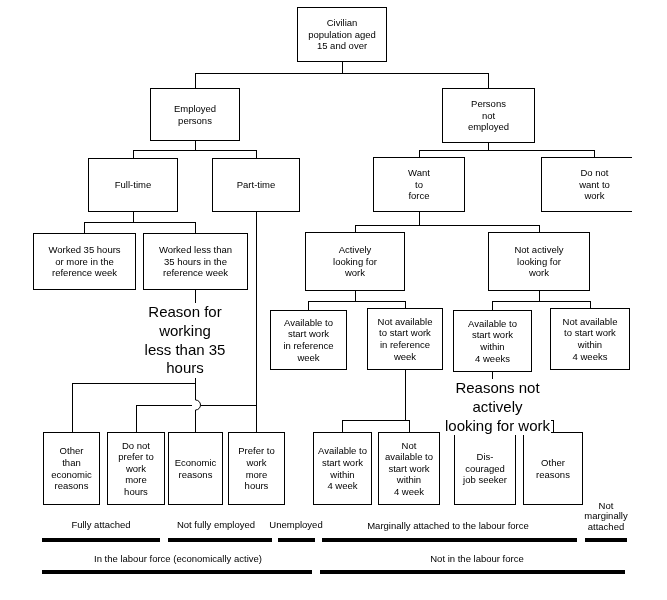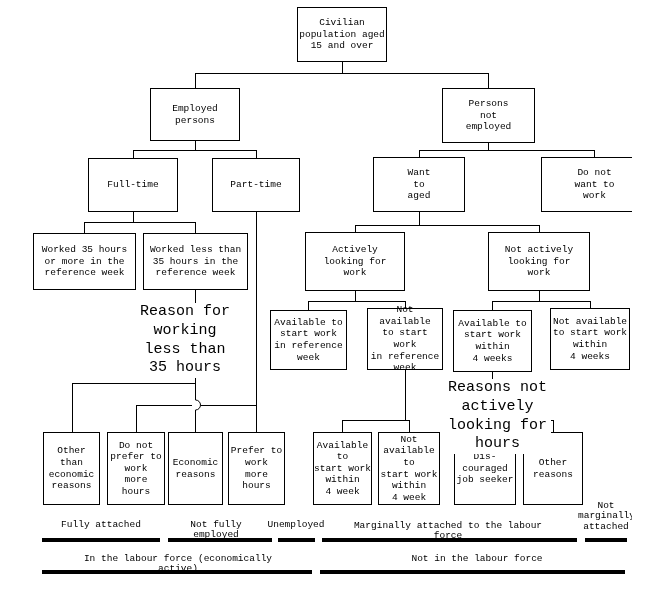--- a/index.html
+++ b/index.html
@@ -1,20 +1,20 @@
 <!DOCTYPE html>
 <html><head>
 <meta charset="utf-8">
 <style>
   html,body{margin:0;padding:0;background:#ffffff;}
   #canvas{
     position:relative;
     width:632px;height:600px;
     background:#ffffff;
-    font-family:Liberation Mono, monospace;
+    font-family:Liberation Sans, sans-serif;
     color:#000000;
     overflow:hidden;
   }
   #wires{position:absolute;left:0;top:0;}
   .node{
     position:absolute;
     box-sizing:border-box;
     border:1px solid #000000;
     background:#ffffff;
     display:flex;align-items:center;justify-content:center;
@@ -85,21 +85,21 @@
 15 and over</div>
   <div class="node" style="left:150px;top:88px;width:90px;height:53px">Employed
 persons</div>
   <div class="node" style="left:442px;top:88px;width:93px;height:55px">Persons
 not
 employed</div>
   <div class="node" style="left:88px;top:158px;width:90px;height:54px">Full-time</div>
   <div class="node" style="left:212px;top:158px;width:88px;height:54px">Part-time</div>
   <div class="node" style="left:373px;top:157px;width:92px;height:55px">Want
 to
-aged</div>
+force</div>
   <div class="node" style="left:541px;top:157px;width:107px;height:55px">Do not
 want to
 work</div>
   <div class="node" style="left:33px;top:233px;width:103px;height:57px">Worked 35 hours
 or more in the
 reference week</div>
   <div class="node" style="left:143px;top:233px;width:105px;height:57px">Worked less than
 35 hours in the
 reference week</div>
   <div class="node" style="left:305px;top:232px;width:100px;height:59px">Actively
@@ -150,21 +150,21 @@
 4 week</div>
   <div class="node" style="left:454px;top:432px;width:62px;height:73px">Dis-
 couraged
 job seeker</div>
   <div class="node" style="left:523px;top:432px;width:60px;height:73px">Other
 reasons</div>
 
   <div class="floatlabel" style="left:135px;top:303px;width:100px">Reason for working
 less than 35 hours</div>
   <div class="floatlabel" style="left:444px;top:379px;width:107px">Reasons not actively
-looking for hours</div>
+looking for work</div>
 
   <div class="catlabel" style="left:50px;top:520px;width:102px">Fully attached</div>
   <div class="catlabel" style="left:165px;top:520px;width:102px">Not fully employed</div>
   <div class="catlabel" style="left:264px;top:520px;width:64px">Unemployed</div>
   <div class="catlabel" style="left:348px;top:521px;width:200px">Marginally attached to the labour force</div>
   <div class="catlabel" style="left:578px;top:501px;width:56px">Not
 marginally
 attached</div>
   <div class="catlabel" style="left:377px;top:554px;width:200px">Not in the labour force</div>
   <div class="catlabel" style="left:78px;top:554px;width:200px">In the labour force (economically active)</div>

